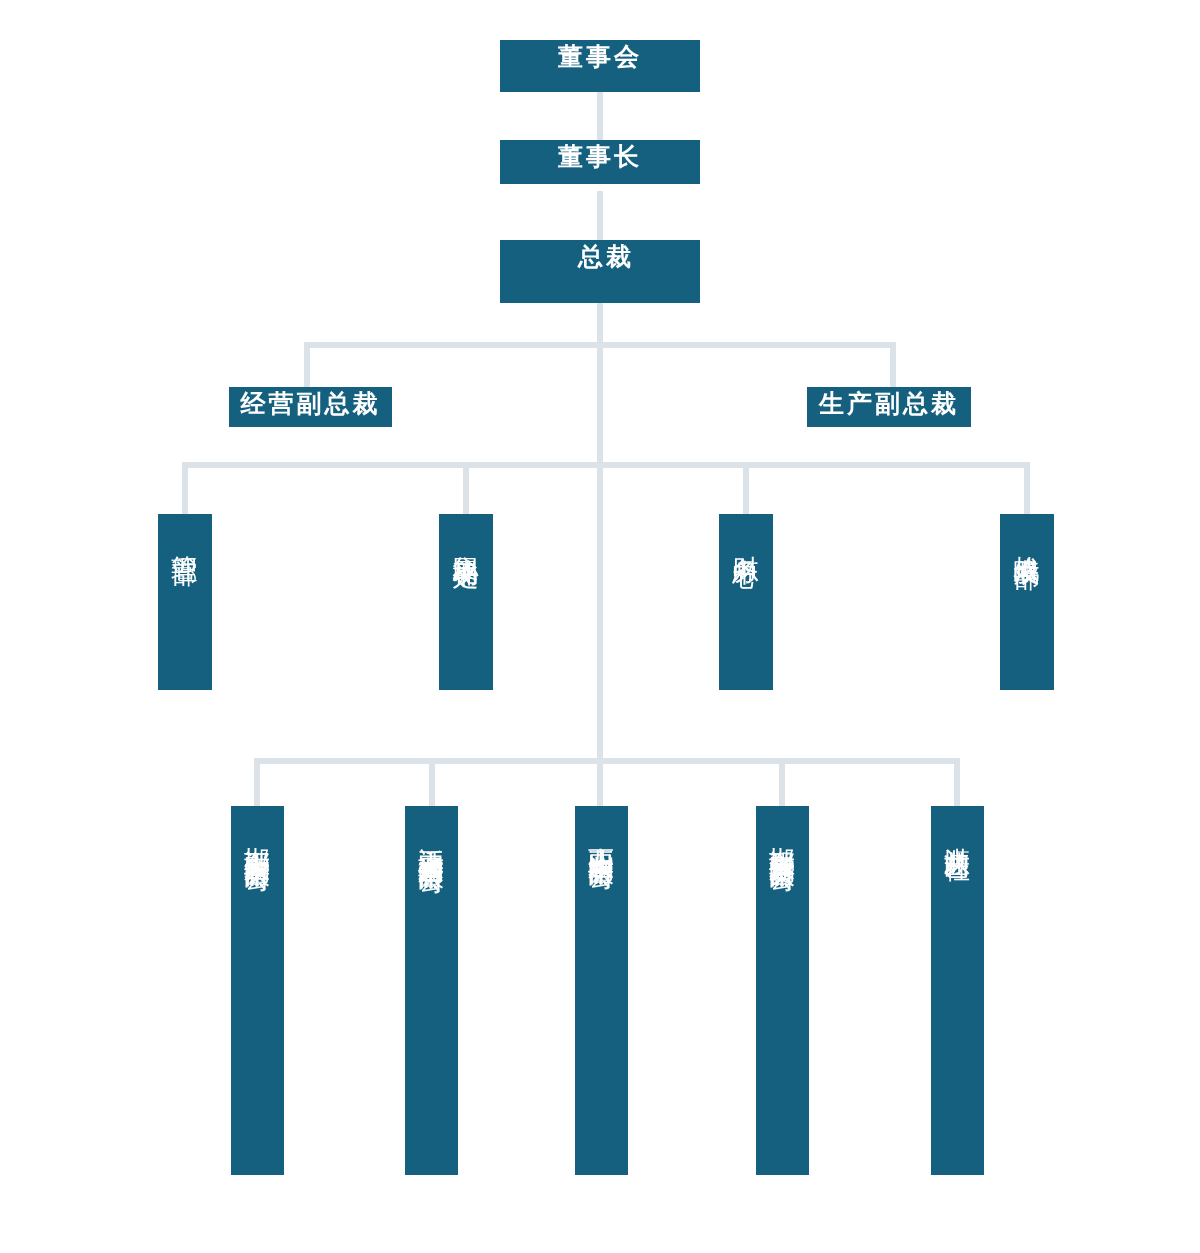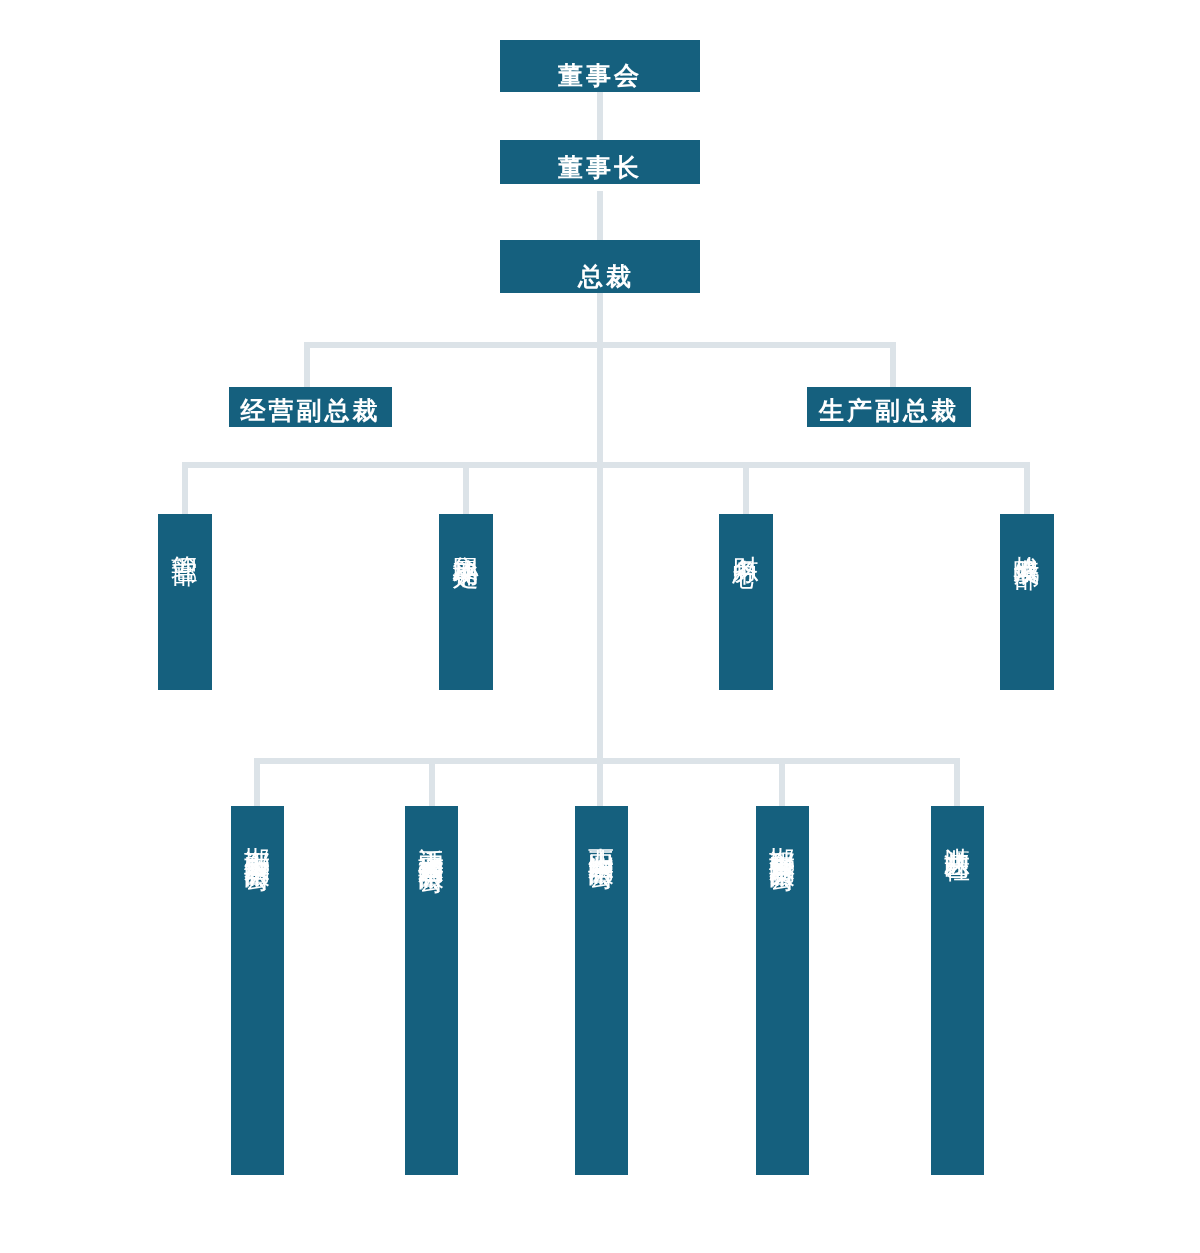--- a/index.html
+++ b/index.html
@@ -17,21 +17,21 @@
   .line {
     position: absolute;
     background: var(--line, #dce3e8);
     z-index: 0;
   }
   .box {
     position: absolute;
     background: var(--box_fill, #15607e);
     color: var(--text, #ffffff);
     display: flex;
-    align-items: flex-end;
+    align-items: flex-start;
     justify-content: center;
     z-index: 1;
     box-sizing: border-box;
   }
   .hbox {
     font-family: "Liberation Serif", serif;
     font-weight: 700;
     font-size: 25px;
     letter-spacing: 3px;
   }
@@ -74,21 +74,21 @@
   <div class="line" style="left:597px; top:758px; width:6px; height:48px;"></div>
   <div class="line" style="left:779px; top:758px; width:6px; height:48px;"></div>
   <div class="line" style="left:954px; top:758px; width:6px; height:48px;"></div>
 
   <div class="box hbox" style="left:500px; top:40px; width:200px; height:52px;">
     <span>董事会</span>
   </div>
   <div class="box hbox" style="left:500px; top:140px; width:200px; height:44px;">
     <span>董事长</span>
   </div>
-  <div class="box hbox" style="left:500px; top:240px; width:200px; height:53px;padding-left:12px;">
+  <div class="box hbox" style="left:500px; top:240px; width:200px; height:63px;padding-left:12px;">
     <span>总裁</span>
   </div>
 
   <div class="box hbox" style="left:229px; top:387px; width:163px; height:40px;">
     <span>经营副总裁</span>
   </div>
   <div class="box hbox" style="left:807px; top:387px; width:164px; height:40px;">
     <span>生产副总裁</span>
   </div>
 

